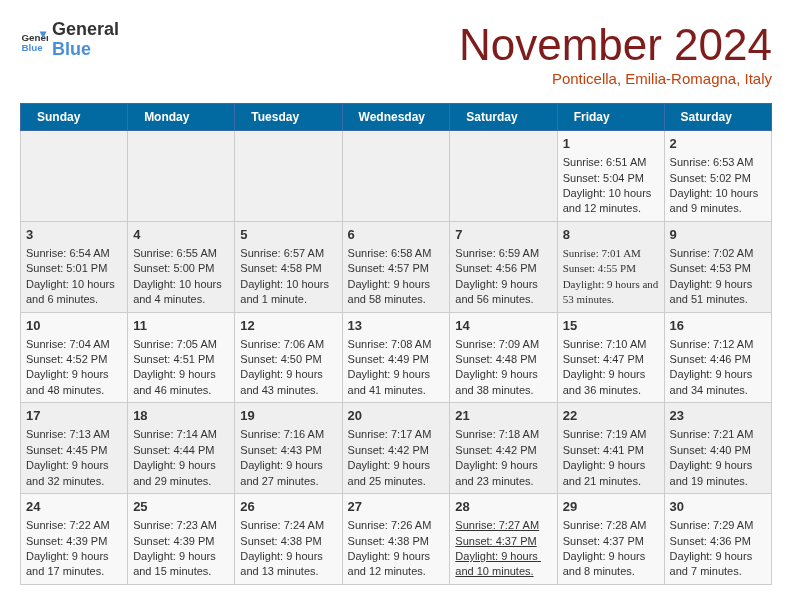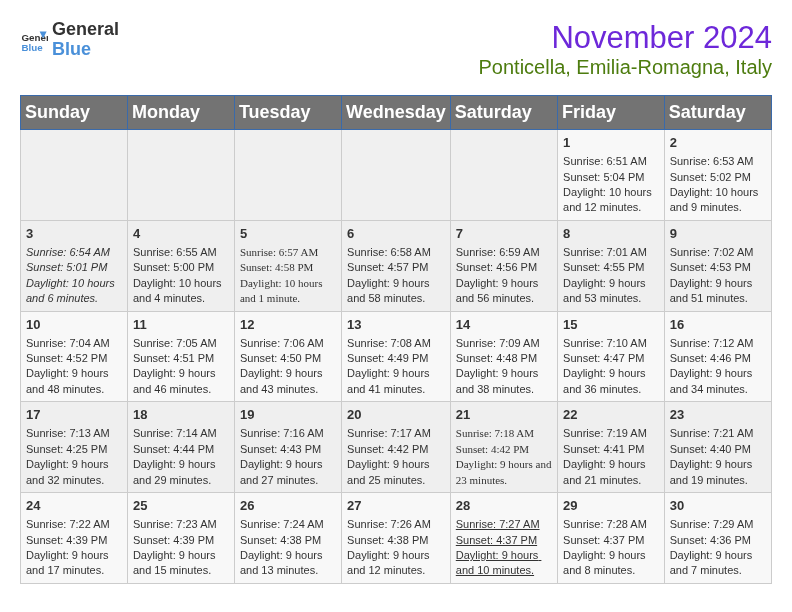--- a/index.html
+++ b/index.html
@@ -29,39 +29,39 @@
     .logo-general { color: #333; }
     .logo-blue { color: #4a90d9; }
     .logo-icon {
       width: 28px;
       height: 28px;
     }
     .title-block {
       text-align: right;
     }
     .month-title {
-      font-size: 31px;
+      font-size: 44px;
       font-weight: normal;
-      color: #6d28d9;
+      color: #7f1d1d;
     }
     .subtitle {
-      font-size: 20px;
-      color: #4d7c0f;
+      font-size: 15px;
+      color: #c2410c;
     }
     table {
       width: 100%;
       border-collapse: collapse;
       font-size: 11px;
     }
     thead tr th {
-      background: #737373;
+      background: #0369a1;
       color: #fff;
-      padding: 6px 4px;
+      padding: 6px 16px;
       text-align: left;
-      font-size: 18px;
+      font-size: 12px;
       font-weight: bold;
       border: 1px solid #3a6aaa;
     }
     tbody tr td {
       border: 1px solid #ccc;
       vertical-align: top;
       padding: 4px 5px;
       width: 108px;
       min-height: 80px;
       color: #333;
@@ -127,36 +127,36 @@
         <td class="empty"></td>
         <td class="empty"></td>
         <td><span class="day-num">1</span><span style="white-space: pre-wrap;">Sunrise: 6:51 AM
 Sunset: 5:04 PM
 Daylight: 10 hours and 12 minutes.</span></td>
         <td><span class="day-num">2</span><span style="white-space: pre-wrap;">Sunrise: 6:53 AM
 Sunset: 5:02 PM
 Daylight: 10 hours and 9 minutes.</span></td>
       </tr>
       <tr>
-        <td><span class="day-num">3</span><span style="white-space: pre-wrap; font-style: italic;">Sunrise: 6:54 AM
+        <td><span class="day-num">3</span><span style="white-space: pre-wrap;">Sunrise: 6:54 AM
 Sunset: 5:01 PM
 Daylight: 10 hours and 6 minutes.</span></td>
         <td><span class="day-num">4</span><span style="white-space: pre-wrap;">Sunrise: 6:55 AM
 Sunset: 5:00 PM
 Daylight: 10 hours and 4 minutes.</span></td>
-        <td><span class="day-num">5</span><span style="white-space: pre-wrap; font-family: Liberation Serif, serif;">Sunrise: 6:57 AM
+        <td><span class="day-num">5</span><span style="white-space: pre-wrap;">Sunrise: 6:57 AM
 Sunset: 4:58 PM
 Daylight: 10 hours and 1 minute.</span></td>
         <td><span class="day-num">6</span><span style="white-space: pre-wrap;">Sunrise: 6:58 AM
 Sunset: 4:57 PM
 Daylight: 9 hours and 58 minutes.</span></td>
         <td><span class="day-num">7</span><span style="white-space: pre-wrap;">Sunrise: 6:59 AM
 Sunset: 4:56 PM
 Daylight: 9 hours and 56 minutes.</span></td>
-        <td><span class="day-num">8</span><span style="white-space: pre-wrap;">Sunrise: 7:01 AM
+        <td><span class="day-num">8</span><span style="white-space: pre-wrap; font-family: Liberation Serif, serif;">Sunrise: 7:01 AM
 Sunset: 4:55 PM
 Daylight: 9 hours and 53 minutes.</span></td>
         <td><span class="day-num">9</span><span style="white-space: pre-wrap;">Sunrise: 7:02 AM
 Sunset: 4:53 PM
 Daylight: 9 hours and 51 minutes.</span></td>
       </tr>
       <tr>
         <td><span class="day-num">10</span><span style="white-space: pre-wrap;">Sunrise: 7:04 AM
 Sunset: 4:52 PM
 Daylight: 9 hours and 48 minutes.</span></td>
@@ -174,32 +174,32 @@
 Daylight: 9 hours and 38 minutes.</span></td>
         <td><span class="day-num">15</span><span style="white-space: pre-wrap;">Sunrise: 7:10 AM
 Sunset: 4:47 PM
 Daylight: 9 hours and 36 minutes.</span></td>
         <td><span class="day-num">16</span><span style="white-space: pre-wrap;">Sunrise: 7:12 AM
 Sunset: 4:46 PM
 Daylight: 9 hours and 34 minutes.</span></td>
       </tr>
       <tr>
         <td><span class="day-num">17</span><span style="white-space: pre-wrap;">Sunrise: 7:13 AM
-Sunset: 4:25 PM
+Sunset: 4:45 PM
 Daylight: 9 hours and 32 minutes.</span></td>
         <td><span class="day-num">18</span><span style="white-space: pre-wrap;">Sunrise: 7:14 AM
 Sunset: 4:44 PM
 Daylight: 9 hours and 29 minutes.</span></td>
         <td><span class="day-num">19</span><span style="white-space: pre-wrap;">Sunrise: 7:16 AM
 Sunset: 4:43 PM
 Daylight: 9 hours and 27 minutes.</span></td>
         <td><span class="day-num">20</span><span style="white-space: pre-wrap; text-align: right;">Sunrise: 7:17 AM
 Sunset: 4:42 PM
 Daylight: 9 hours and 25 minutes.</span></td>
-        <td><span class="day-num">21</span><span style="white-space: pre-wrap; font-family: Liberation Serif, serif;">Sunrise: 7:18 AM
+        <td><span class="day-num">21</span><span style="white-space: pre-wrap;">Sunrise: 7:18 AM
 Sunset: 4:42 PM
 Daylight: 9 hours and 23 minutes.</span></td>
         <td><span class="day-num">22</span><span style="white-space: pre-wrap;">Sunrise: 7:19 AM
 Sunset: 4:41 PM
 Daylight: 9 hours and 21 minutes.</span></td>
         <td><span class="day-num">23</span><span style="white-space: pre-wrap;">Sunrise: 7:21 AM
 Sunset: 4:40 PM
 Daylight: 9 hours and 19 minutes.</span></td>
       </tr>
       <tr>

